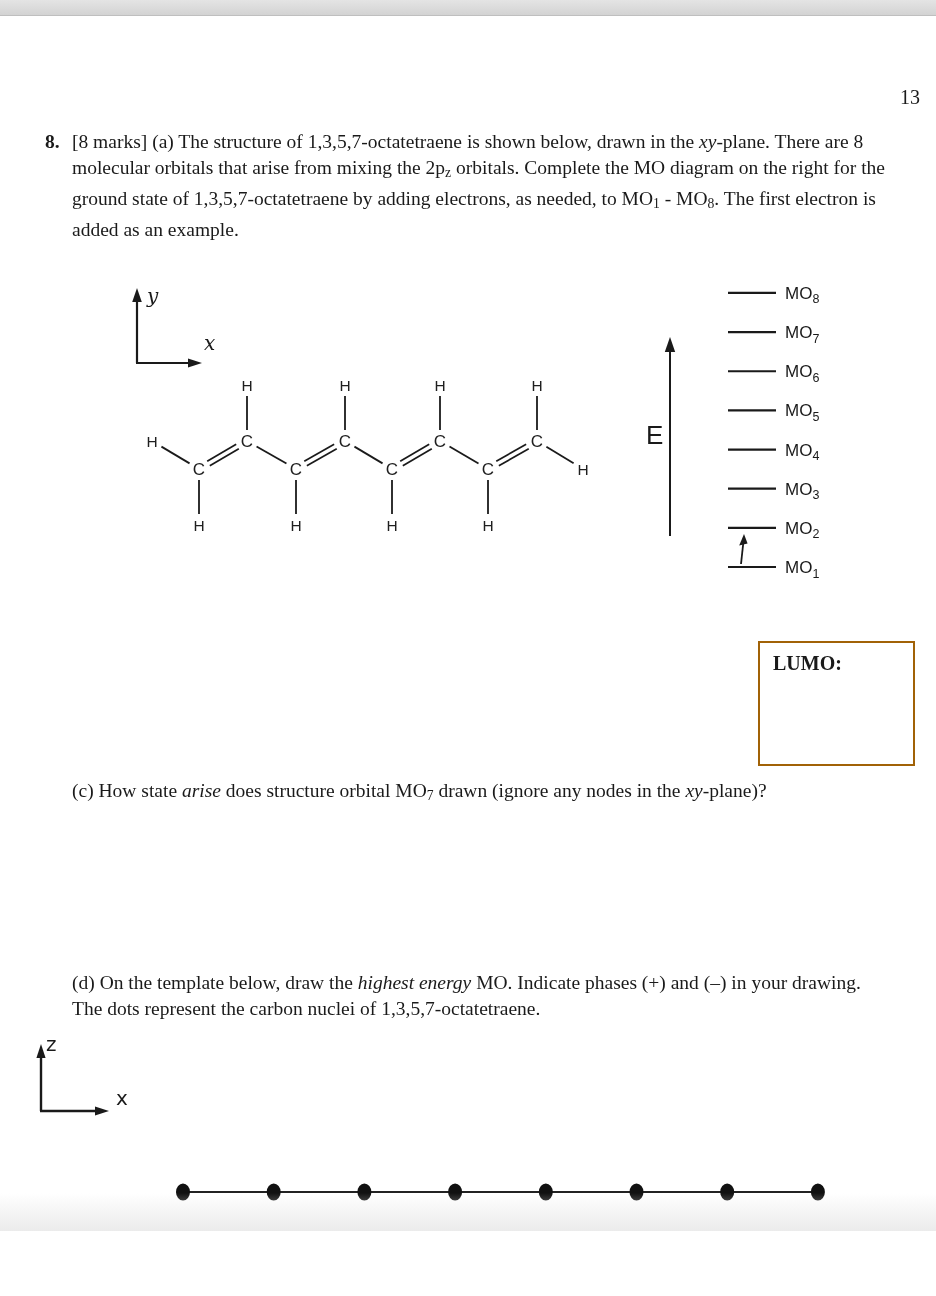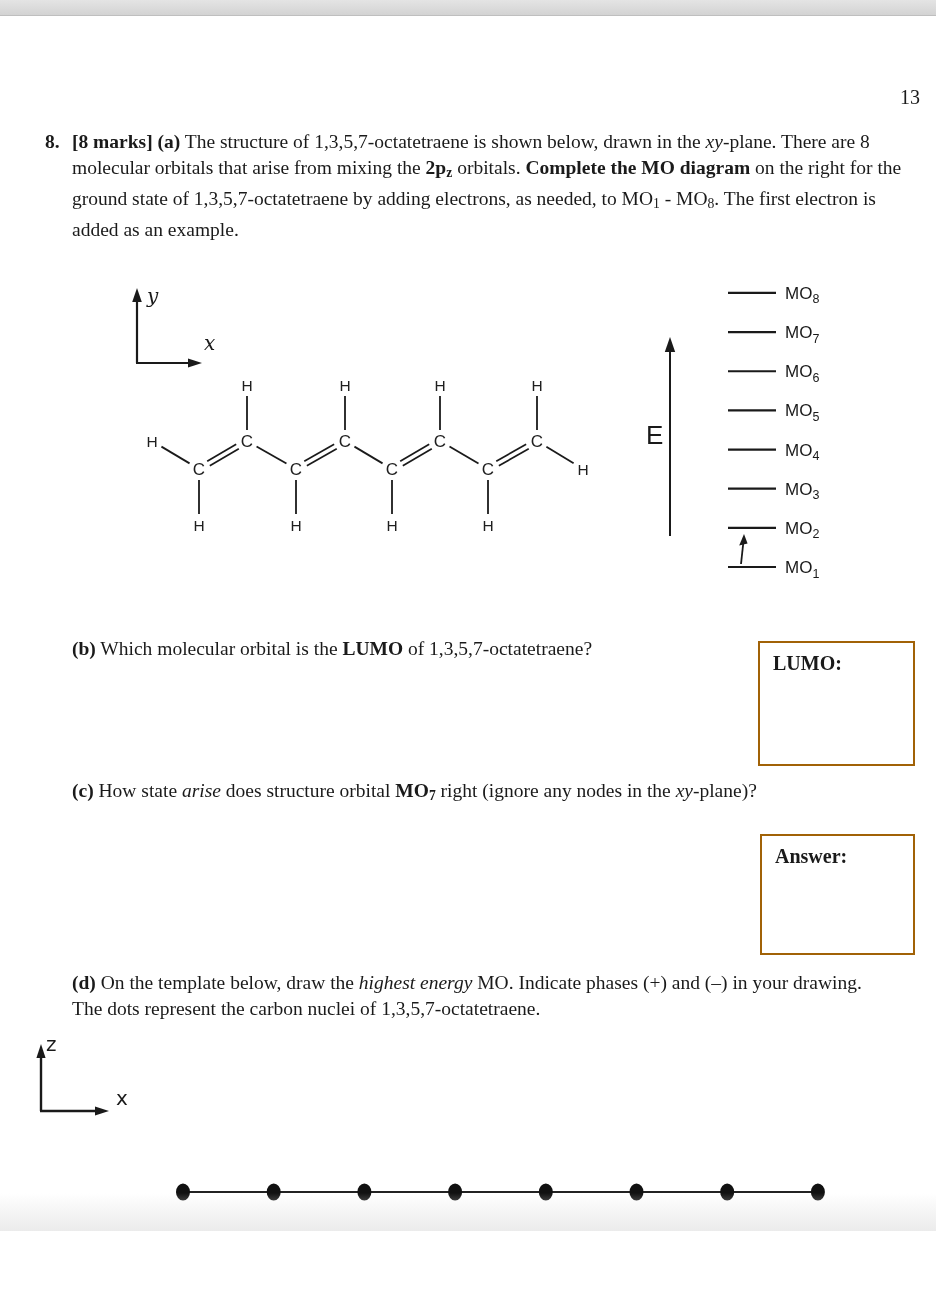--- a/index.html
+++ b/index.html
@@ -7,21 +7,21 @@
         font-family:"Liberation Serif",serif;color:#1a1a1a;overflow:hidden;}
   .topbar{position:absolute;top:0;left:0;right:0;height:15px;
           background:linear-gradient(#e4e4e4,#d3d3d3);border-bottom:1px solid #bfbfbf;}
   .bottomfade{position:absolute;bottom:0;left:0;right:0;height:38px;
           background:linear-gradient(rgba(255,255,255,0),#ebebeb);}
   .pagenum{position:absolute;top:86px;right:16px;font-size:20px;}
   .qblock{position:absolute;left:45px;top:129px;width:873px;display:flex;}
   .qnum{font-weight:bold;width:27px;font-size:19.5px;line-height:26px;flex:0 0 27px;}
   .qtext{flex:1;font-size:19.5px;line-height:26px;}
   .ptext{position:absolute;left:72px;font-size:19.5px;line-height:26px;}
-  .b{font-weight:bold;margin-top:32px;}
+  .b{font-weight:normal;margin-top:32px;}
   .i{font-style:italic;text-align:right;}
   .sb{font-size:0.70em;vertical-align:-0.22em;}
   .ansbox{position:absolute;border:2px solid #a16207;background:#fff;box-sizing:border-box;}
   .ansbox .lbl{font-weight:bold;font-size:20px;padding:9px 0 0 13px;}
   .fig{position:absolute;}
   svg text{user-select:none;}
 </style>
 </head>
 <body>
 
@@ -100,31 +100,27 @@
       <line x1="88" y1="130.4" x2="136" y2="130.4" stroke="#1a1a1a" stroke-width="2.2"></line>
       <text x="145" y="136.4" font-family="&quot;Liberation Sans&quot;,sans-serif" font-size="17" fill="#1a1a1a"><tspan>MO</tspan><tspan dy="4.5" font-size="12.5">5</tspan></text>
       <line x1="88" y1="91.25" x2="136" y2="91.25" stroke="#1a1a1a" stroke-width="2.2"></line>
       <text x="145" y="97.25" font-family="&quot;Liberation Sans&quot;,sans-serif" font-size="17" fill="#1a1a1a"><tspan>MO</tspan><tspan dy="4.5" font-size="12.5">6</tspan></text>
       <line x1="88" y1="52.10000000000002" x2="136" y2="52.10000000000002" stroke="#1a1a1a" stroke-width="2.2"></line>
       <text x="145" y="58.10000000000002" font-family="&quot;Liberation Sans&quot;,sans-serif" font-size="17" fill="#1a1a1a"><tspan>MO</tspan><tspan dy="4.5" font-size="12.5">7</tspan></text>
       <line x1="88" y1="12.949999999999989" x2="136" y2="12.949999999999989" stroke="#1a1a1a" stroke-width="2.2"></line>
       <text x="145" y="18.94999999999999" font-family="&quot;Liberation Sans&quot;,sans-serif" font-size="17" fill="#1a1a1a"><tspan>MO</tspan><tspan dy="4.5" font-size="12.5">8</tspan></text>
     </svg>
 
-  <div class="ptext" style="top:636px;width:640px;"><span class="b">(b)</span><span> Which molecular orbital is the </span><span class="b">LUMO</span><span> of 1,3,5,7-octatetraene?</span></div>
 
   <div class="ansbox" style="left:758px;top:641px;width:157px;height:125px;">
     <div class="lbl">LUMO:</div>
   </div>
 
-  <div class="ptext" style="top:778px;width:820px;"><span class="b">(c)</span><span> How state </span><span class="i">arise</span><span> does structure orbital </span><span class="b">MO</span><span class="b sb">7</span><span> right (ignore any nodes in the </span><span class="i">xy</span><span>-plane)?</span></div>
+  <div class="ptext" style="top:778px;width:820px;"><span class="b">(c)</span><span> How state </span><span class="i">arise</span><span> does structure orbital </span><span class="b">MO</span><span class="b sb">7</span><span> drawn (ignore any nodes in the </span><span class="i">xy</span><span>-plane)?</span></div>
 
-  <div class="ansbox" style="left:760px;top:834px;width:155px;height:121px;">
-    <div class="lbl">Answer:</div>
-  </div>
 
   <div class="ptext" style="top:970px;width:800px;"><span class="b">(d)</span><span> On the template below, draw the </span><span class="i">highest energy</span><span> MO. Indicate phases (+) and (–) in your drawing.  The dots represent the carbon nuclei of 1,3,5,7-octatetraene.</span></div>
 
   <svg id="tmpl-svg" class="fig" style="left:20px;top:1025px;" width="870" height="210">
       <line x1="21" y1="86" x2="21" y2="31" stroke="#1a1a1a" stroke-width="2.4"></line>
       <polygon points="21,19 16.4,33 25.6,33" fill="#1a1a1a"></polygon>
       <line x1="20" y1="86" x2="77" y2="86" stroke="#1a1a1a" stroke-width="2.4"></line>
       <polygon points="89,86 75,81.6 75,90.4" fill="#1a1a1a"></polygon>
       <text x="26" y="26" font-family="&quot;DejaVu Sans&quot;,sans-serif" font-size="20" fill="#1a1a1a">z</text>
       <text x="96" y="80" font-family="&quot;DejaVu Sans&quot;,sans-serif" font-size="20" fill="#1a1a1a">x</text>

